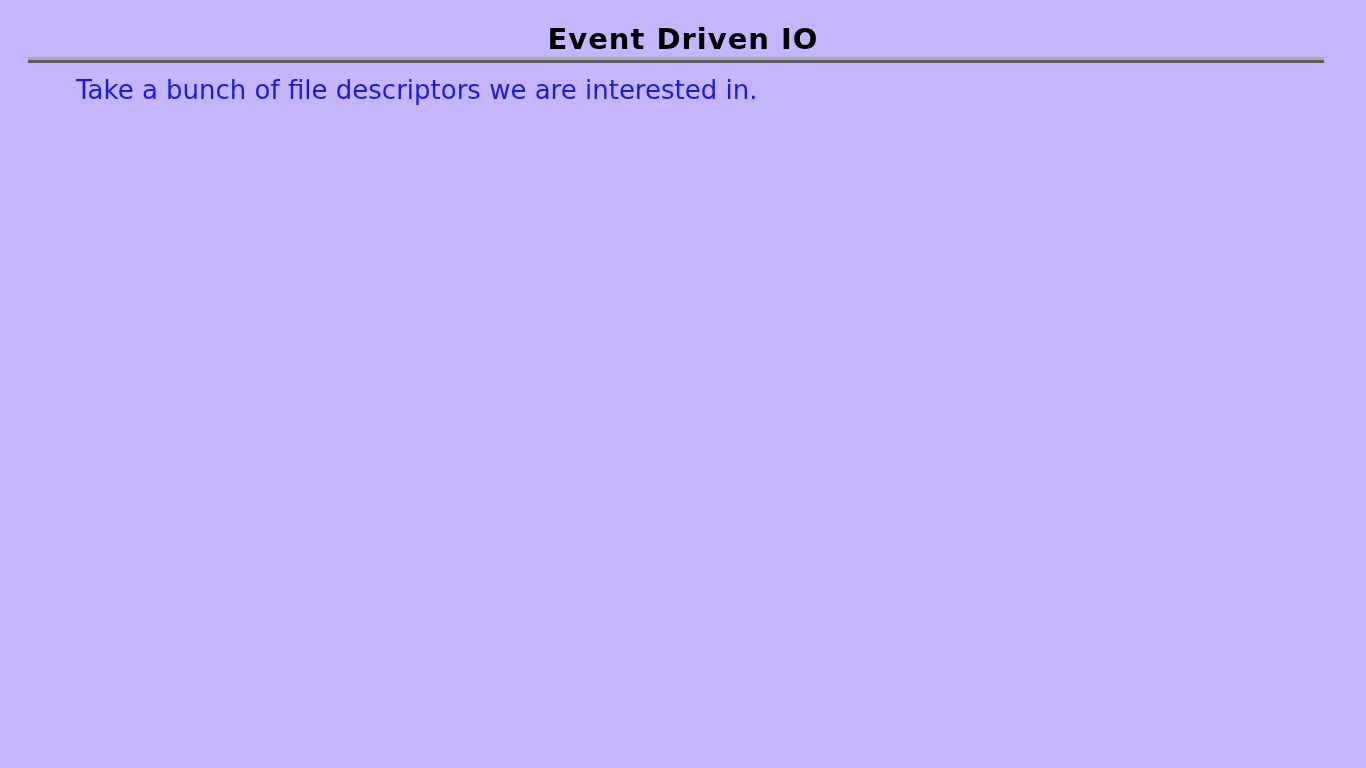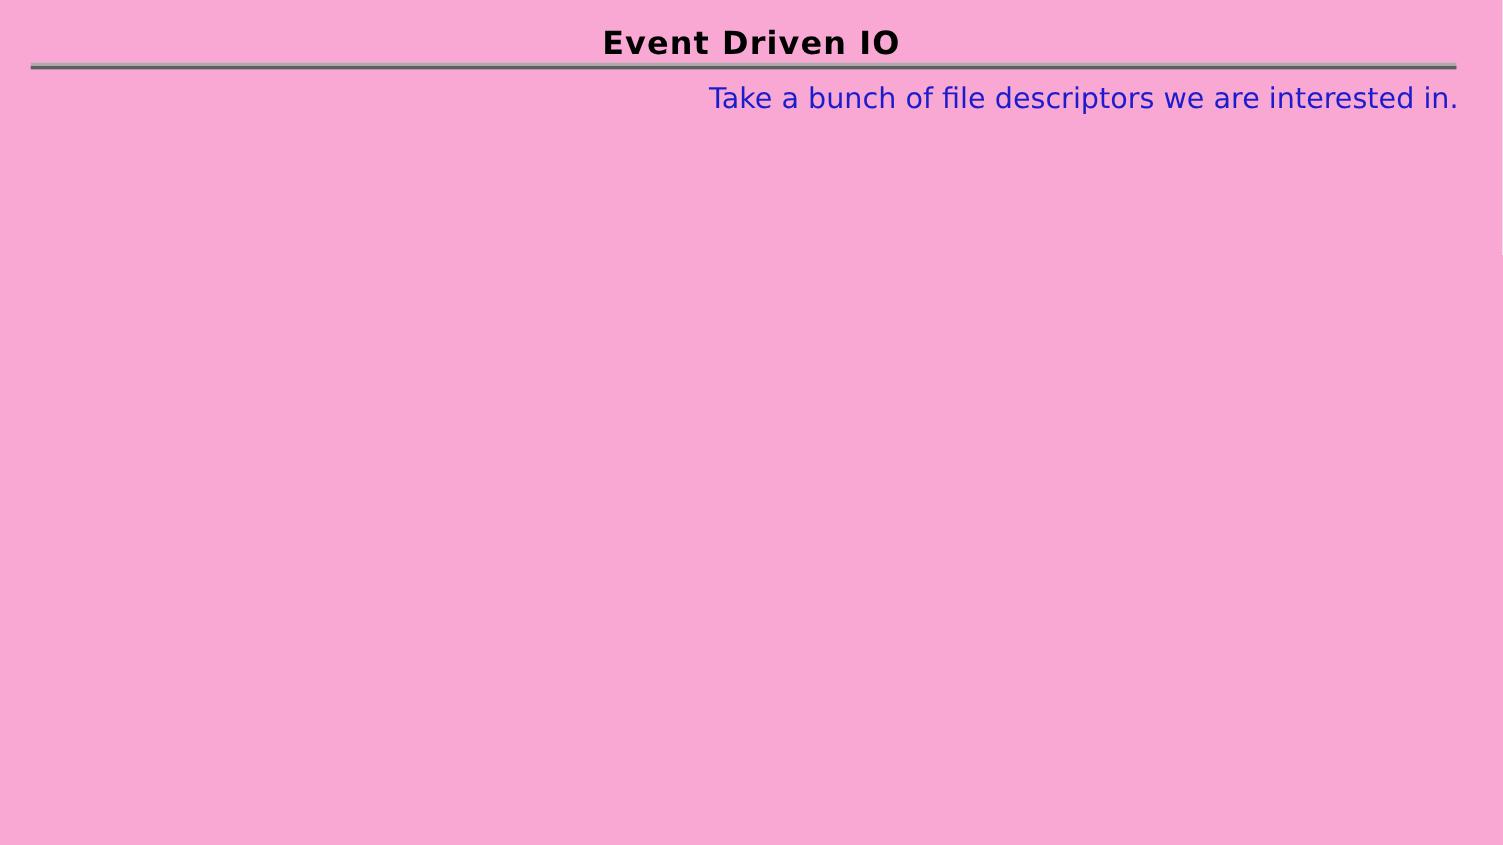--- a/index.html
+++ b/index.html
@@ -4,21 +4,21 @@
 <style>
   html, body {
     margin: 0;
     padding: 0;
     background: #ffffff;
   }
   .slide {
     position: relative;
     width: 1366px;
     height: 768px;
-    background: #f9a8d4;
+    background: #c4b5fd;
     overflow: hidden;
     font-family: "DejaVu Sans", "Liberation Sans", sans-serif;
   }
   .slide-title {
     position: absolute;
     top: 22px;
     left: 0;
     width: 100%;
     margin: 0;
     text-align: center;
@@ -40,23 +40,22 @@
   .slide-body {
     position: absolute;
     top: 70px;
     left: 66px;
     right: 40px;
     color: #1c1ccd;
     font-size: 26px;
     line-height: 41px;
   }
   .para {
-    margin: 0 0 41px 0;
+    margin: 0 0 41px 10px;
     padding: 0;
-    text-align: right;
   }
   .line {
     display: block;
     white-space: nowrap;
   }
   .line.indent {
     padding-left: 64px;
   }
 </style>
 </head>

